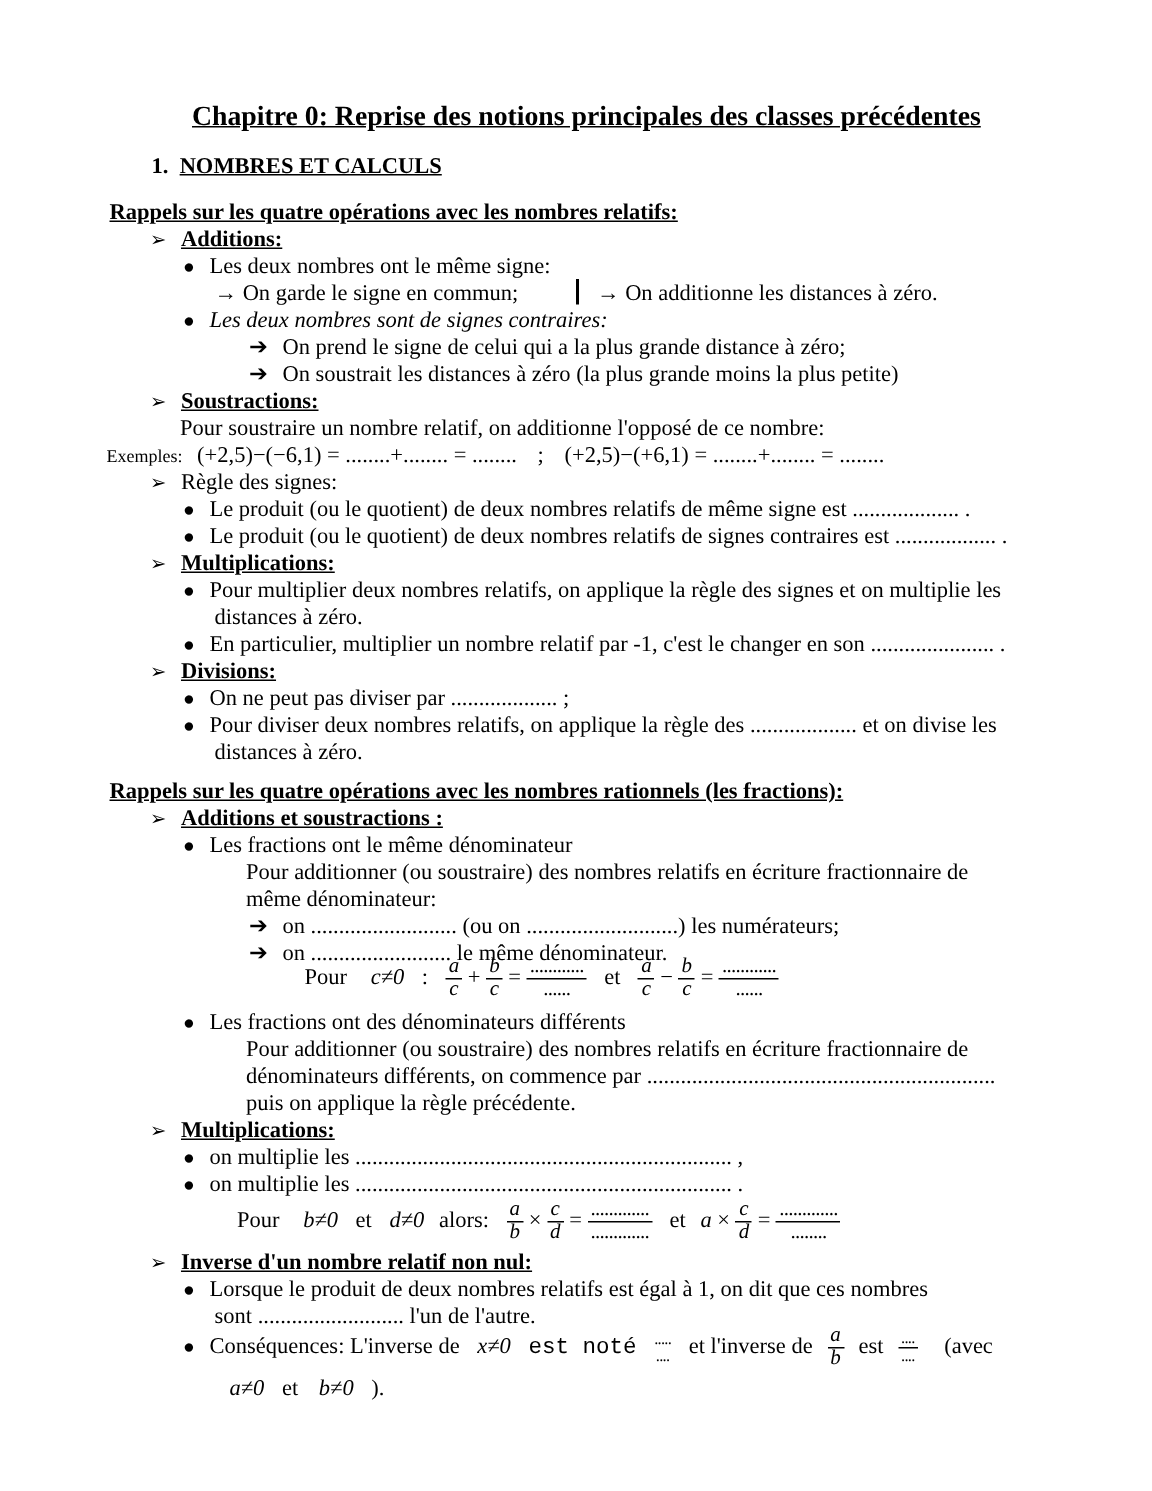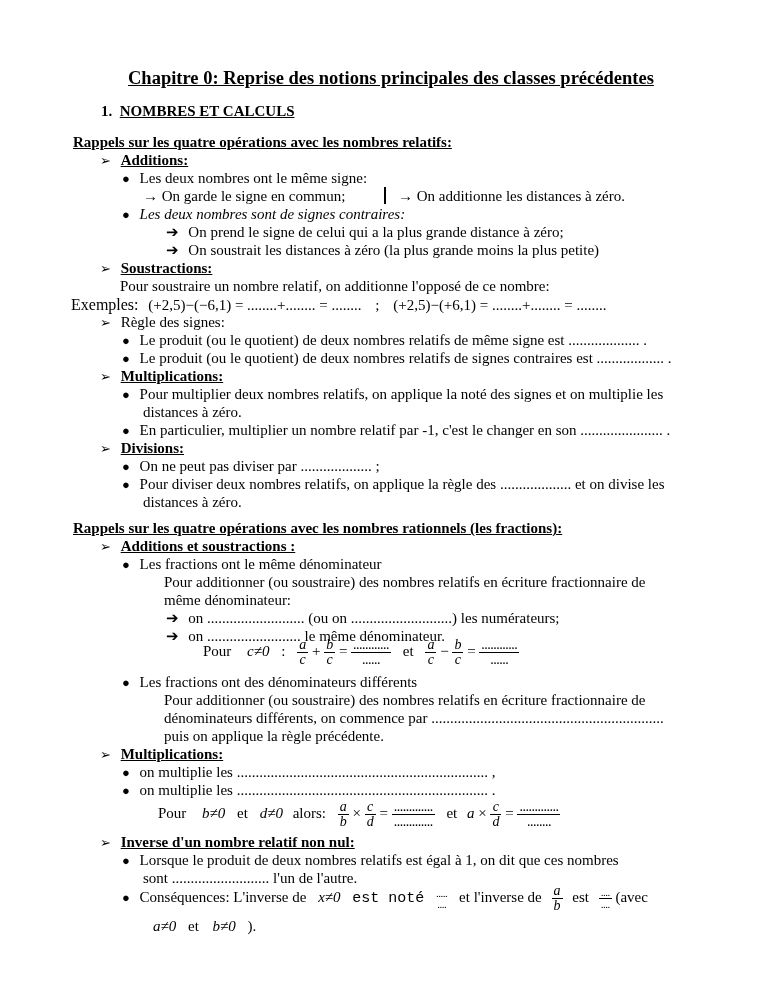--- a/index.html
+++ b/index.html
@@ -4,21 +4,21 @@
 <style>
   html, body { margin:0; padding:0; background:#ffffff; }
   body { width:768px; height:994px; position:relative; overflow:hidden;
          font-family:"Liberation Serif", serif; color:#000; font-size:15px; }
   .abs { position:absolute; white-space:nowrap; line-height:1.15; }
   .title { font-weight:bold; font-size:18.5px; text-decoration:underline; }
   .bold-u { font-weight:bold; text-decoration:underline; }
   .ital { font-style:italic; }
   .bul { font-size:13px; }
   .chev { font-size:13px; }
-  .small { font-size:16px; }
+  .small { font-size:12px; }
   .frac { display:inline-block; vertical-align:middle; text-align:center; line-height:1.0; }
   .frac .num { display:block; border-bottom:1px solid #000; padding:0 2px; font-size:14px; }
   .frac .den { display:block; padding:0 2px; font-size:14px; }
   .dots { letter-spacing:-0.5px; }
   .vbar { display:inline-block; width:1.5px; height:17px; background:#000; vertical-align:middle; }
 </style>
 </head>
 <body>
 
 <div>
@@ -82,21 +82,21 @@
     <span class="bul">●</span>
     <span style="margin-left:6px;">Le produit (ou le quotient) de deux nombres relatifs de signes contraires est .................. .</span>
   </div>
 
   <div class="abs" style="left:100px;top:368px;">
     <span class="chev">➢</span>
     <span class="bold-u" style="margin-left:6px;">Multiplications:</span>
   </div>
   <div class="abs" style="left:122px;top:386px;">
     <span class="bul">●</span>
-    <span style="margin-left:6px;">Pour multiplier deux nombres relatifs, on applique la noté des signes et on multiplie les</span>
+    <span style="margin-left:6px;">Pour multiplier deux nombres relatifs, on applique la règle des signes et on multiplie les</span>
   </div>
   <div class="abs" style="left:143px;top:404px;">distances à zéro.</div>
   <div class="abs" style="left:122px;top:422px;">
     <span class="bul">●</span>
     <span style="margin-left:6px;">En particulier, multiplier un nombre relatif par -1, c'est le changer en son ...................... .</span>
   </div>
 
   <div class="abs" style="left:100px;top:440px;">
     <span class="chev">➢</span>
     <span class="bold-u" style="margin-left:6px;">Divisions:</span>
@@ -202,21 +202,21 @@
   <div class="abs" style="left:122px;top:884px;">
     <span class="bul">●</span>
     <span style="margin-left:6px;text-align:center;">Conséquences: L'inverse de</span>
     <span class="ital" style="margin-left:8px;">x≠0</span>
     <span style="margin-left:8px;margin-right:6px;font-family:Liberation Mono, monospace;">est noté</span>
     <span class="frac"><span class="num dots" style="border:none;font-size:11px;">.....</span><span class="den dots" style="font-size:11px;">....</span></span>
     <span style="margin-left:6px;margin-right:6px;">et l'inverse de</span>
     <span class="frac ital"><span class="num">a</span><span class="den">b</span></span>
     <span style="margin-left:6px;margin-right:6px;">est</span>
     <span class="frac"><span class="num dots" style="font-size:11px;">....</span><span class="den dots" style="font-size:11px;">....</span></span>
-    <span style="margin-left:0;">(avec</span>
+    <span style="margin-left:14px;">(avec</span>
   </div>
   <div class="abs" style="left:153px;top:918px;">
     <span class="ital">a≠0</span>
     <span style="margin-left:8px;">et</span>
     <span class="ital" style="margin-left:10px;">b≠0</span>
     <span style="margin-left:8px;">).</span>
   </div>
 
 </div>
 

